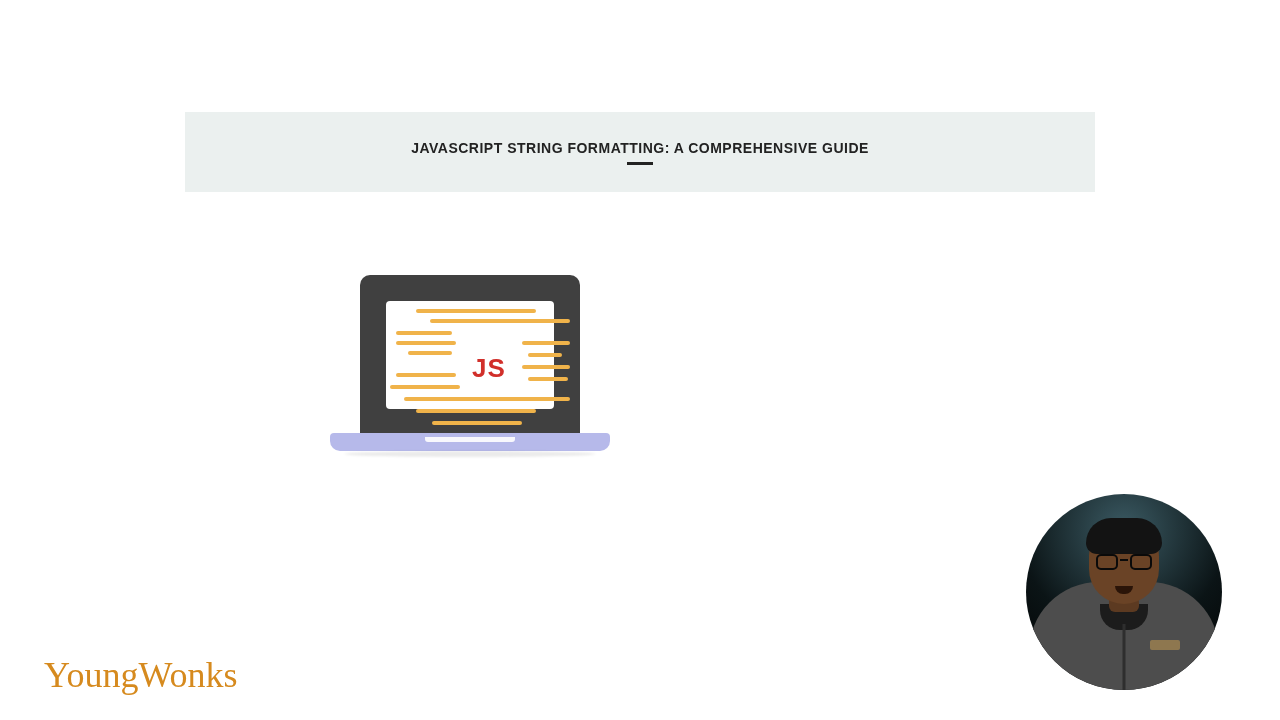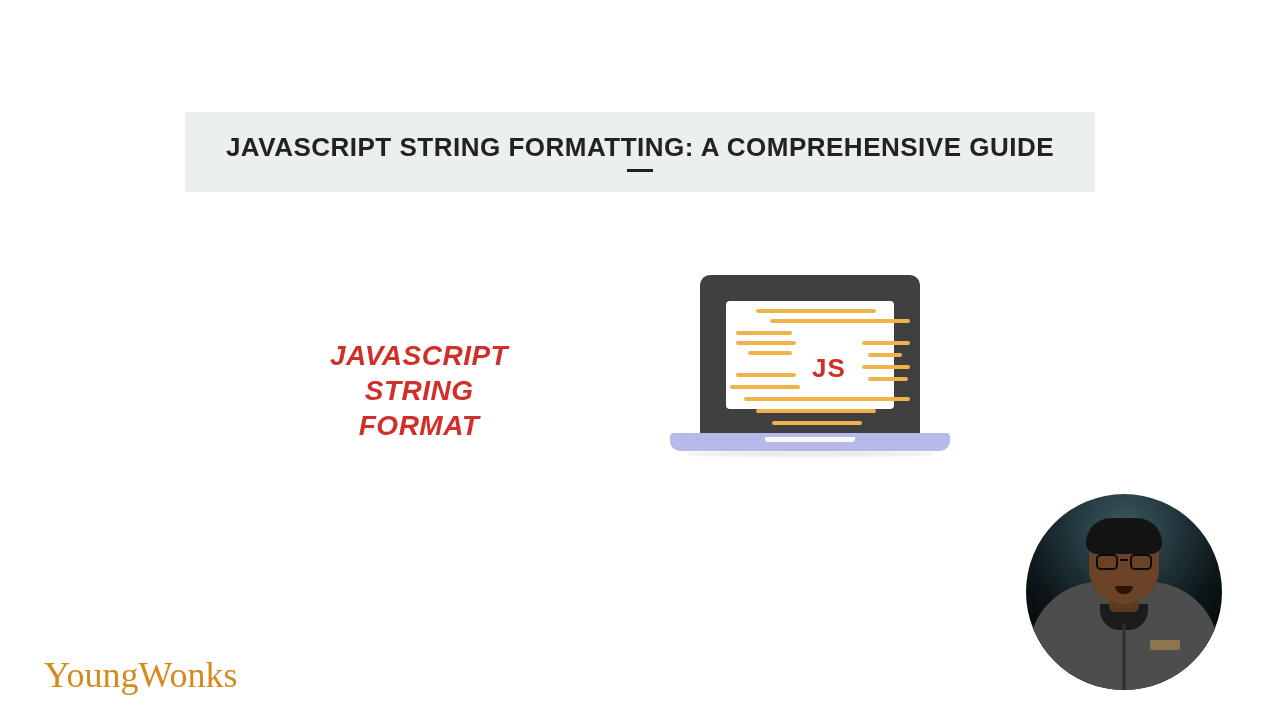--- a/index.html
+++ b/index.html
@@ -18,21 +18,21 @@
     width: 910px;
     height: 80px;
     background: #ebf0ef;
     display: flex;
     flex-direction: column;
     align-items: center;
     justify-content: center;
   }
   .title-text {
     color: #222;
-    font-size: 26px;
+    font-size: 14px;
     font-weight: 600;
     letter-spacing: 0.5px;
   }
   .title-underline {
     width: 26px;
     height: 3px;
     background: #222;
     margin-top: 6px;
   }
   .hero {
@@ -251,25 +251,20 @@
 </style>
 </head>
 <body>
 
 <div class="title-band">
   <div class="title-text">JAVASCRIPT STRING FORMATTING: A COMPREHENSIVE GUIDE</div>
   <div class="title-underline"></div>
 </div>
 
 <div class="hero">
-  <div class="hero-left">
-    <span>JAVASCRIPT</span><br>
-    <span>STRING</span><br>
-    <span>FORMAT</span>
-  </div>
 
   <div class="laptop">
     <div class="laptop-screen">
       <div class="laptop-screen-inner">
 
         <div class="code-line" style="left:30px; top:8px; width:120px;"></div>
         <div class="code-line" style="left:44px; top:18px; width:140px;"></div>
         <div class="code-line" style="left:10px; top:30px; width:56px;"></div>
         <div class="code-line" style="left:10px; top:40px; width:60px;"></div>
         <div class="code-line" style="left:136px; top:40px; width:48px;"></div>

